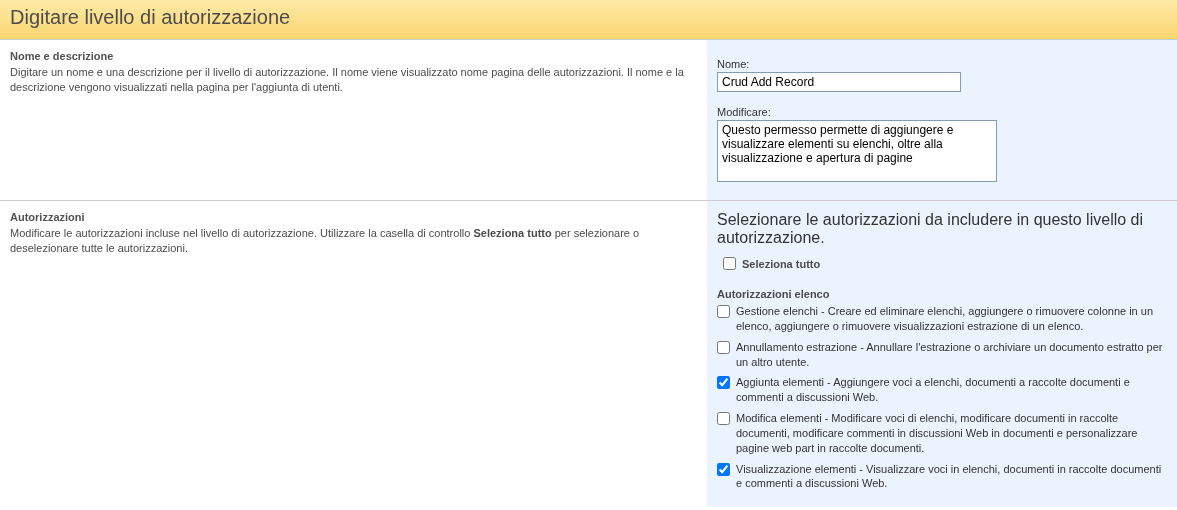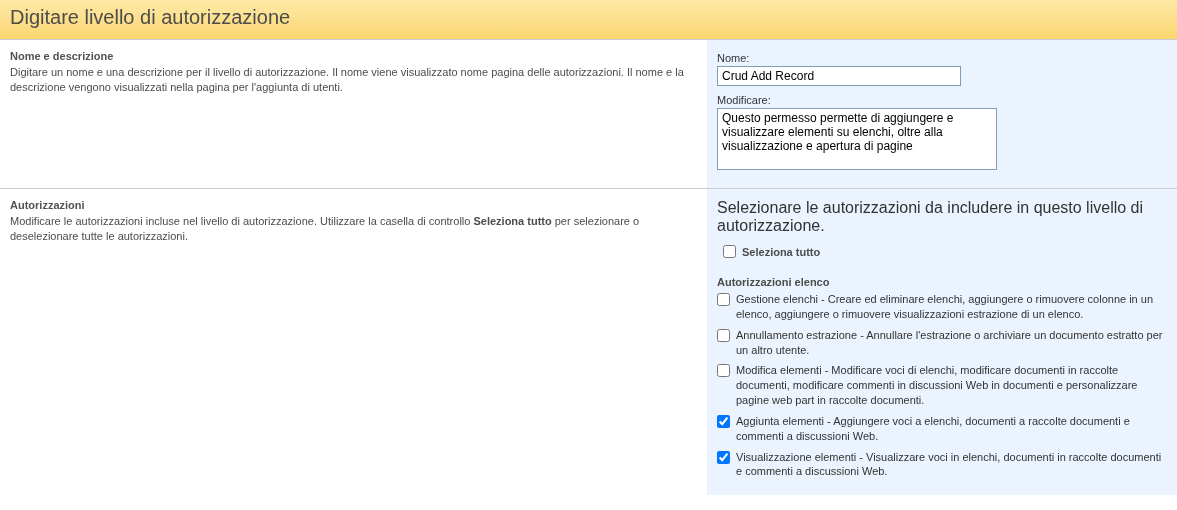--- a/index.html
+++ b/index.html
@@ -42,21 +42,21 @@
   .section-desc {
     color: #4c4c4c;
     font-size: 11px;
     line-height: 1.35;
   }
   .section-desc b { font-weight: bold; }
   .field-label {
     color: #333;
     font-size: 11px;
     margin-bottom: 2px;
-    margin-top: 2px;
+    margin-top: 8px;
   }
   .text-input {
     width: 244px;
     font-family: inherit;
     font-size: 12px;
     padding: 2px 4px;
     border: 1px solid #7f9db9;
     background: #fff;
   }
   .textarea-input {
@@ -155,26 +155,26 @@
     <div id="perm-items">
         <div class="perm-item">
           <input type="checkbox" style="">
           <div class="perm-item-text">Gestione elenchi  -  Creare ed eliminare elenchi, aggiungere o rimuovere colonne in un elenco, aggiungere o rimuovere visualizzazioni estrazione di un elenco.</div>
         </div>
         <div class="perm-item">
           <input type="checkbox" style="">
           <div class="perm-item-text">Annullamento estrazione  -  Annullare l'estrazione o archiviare un documento estratto per un altro utente.</div>
         </div>
         <div class="perm-item">
+          <input type="checkbox" checked="" style="">
+          <div class="perm-item-text">Aggiunta elementi  -  Aggiungere voci a elenchi, documenti a raccolte documenti e commenti a discussioni Web.</div>
+        </div>
+        <div class="perm-item">
           <input type="checkbox" style="">
           <div class="perm-item-text">Modifica elementi  -  Modificare voci di elenchi, modificare documenti in raccolte documenti, modificare commenti in discussioni Web in documenti e personalizzare pagine web part in raccolte documenti.</div>
-        </div>
-        <div class="perm-item">
-          <input type="checkbox" checked="" style="">
-          <div class="perm-item-text">Aggiunta elementi  -  Aggiungere voci a elenchi, documenti a raccolte documenti e commenti a discussioni Web.</div>
         </div>
         <div class="perm-item">
           <input type="checkbox" checked="" style="">
           <div class="perm-item-text">Visualizzazione elementi  -  Visualizzare voci in elenchi, documenti in raccolte documenti e commenti a discussioni Web.</div>
         </div>
       </div>
   </div>
 </div>
 
 </body></html>

